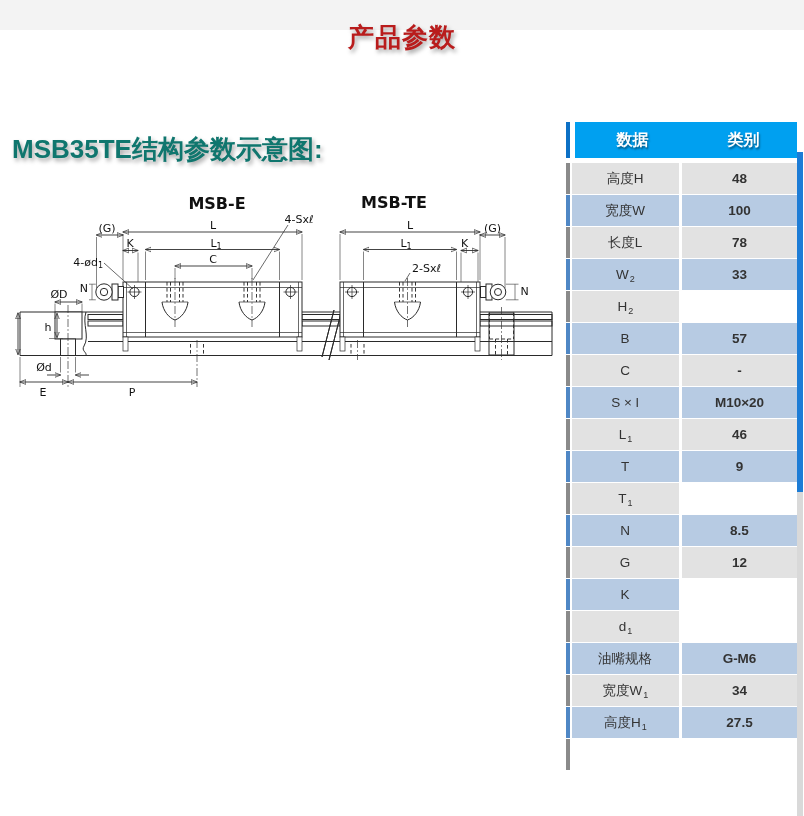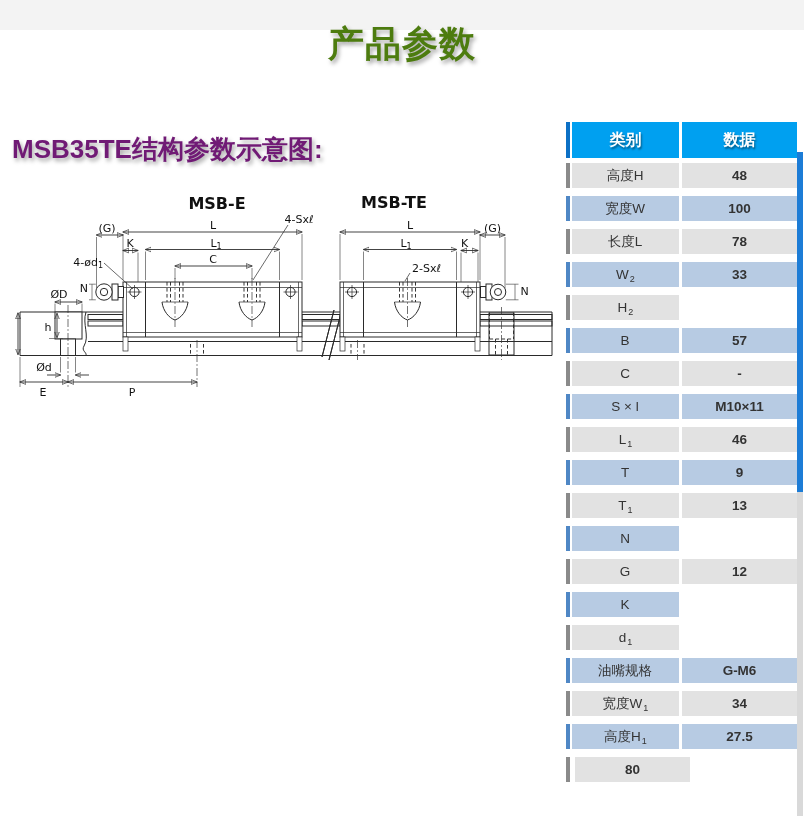--- a/index.html
+++ b/index.html
@@ -4,34 +4,34 @@
 <style>
   html,body{margin:0;padding:0;}
   body{
     width:804px;height:816px;overflow:hidden;position:relative;
     background:#ffffff;
     font-family:"Liberation Sans","DejaVu Sans",sans-serif;
   }
   .top-strip{position:absolute;left:0;top:0;width:804px;height:30px;background:#f3f3f3;}
   .page-title{
     position:absolute;left:0;top:20px;width:804px;text-align:center;
-    font-size:36px;font-weight:bold;color:#4d7c0f;
+    font-size:26px;font-weight:bold;color:#b91c1c;
     text-shadow:2px 3px 4px rgba(0,0,0,0.35);letter-spacing:1px;
   }
   .section-heading{
     position:absolute;left:12px;top:132px;
-    font-size:26px;font-weight:bold;color:#701a75;
+    font-size:26px;font-weight:bold;color:#0f766e;
     text-shadow:2px 3px 4px rgba(0,0,0,0.35);
   }
   .diagram{position:absolute;left:0;top:192px;width:560px;height:212px;}
 
   
   .ptable{position:absolute;left:566px;top:122px;width:238px;height:694px;}
   .thead{display:flex;height:36px;margin-bottom:5px;}
-  .trow{display:flex;height:25px;margin-bottom:8px;text-align:center;}
+  .trow{display:flex;height:31px;margin-bottom:1px;text-align:center;}
   .strip{width:4px;margin-right:2px;flex:0 0 4px;}
   .thead .strip{background:#0C70C5;}
   .cell{display:flex;align-items:center;justify-content:center;box-sizing:border-box;}
   .cat{width:107px;flex:0 0 107px;}
   .val{width:115px;flex:0 0 115px;margin-left:3px;font-weight:bold;}
   .thead .cell{
     background:#00A0F0;color:#fff;font-weight:bold;font-size:16px;
     text-shadow:1px 1.5px 2px rgba(0,0,0,0.45);
   }
   .trow{font-size:13.5px;color:#333;}
@@ -280,22 +280,22 @@
     <line class="ext" x1="505.8" y1="284.2" x2="518.5" y2="284.2"></line>
     <line class="ext" x1="505.8" y1="299.8" x2="518.5" y2="299.8"></line>
     <line class="ext" x1="515" y1="284.2" x2="515" y2="299.8"></line>
     <text x="520.5" y="295" font-size="12">N</text>
   </g>
 </svg>
 
 <div class="ptable">
   <div class="thead">
     <span class="strip"></span>
+    <div class="cell val">数据</div>
     <div class="cell cat">类别</div>
-    <div class="cell val">数据</div>
   </div>
 
   <div class="trow g">
       <span class="strip"></span>
       <div class="cell cat">
         <span>高度H</span>
         <span class="subsc"></span>
       </div>
       <div class="cell val">48</div>
     </div>
@@ -345,21 +345,21 @@
         <span class="subsc"></span>
       </div>
       <div class="cell val">-</div>
     </div>
   <div class="trow b">
       <span class="strip"></span>
       <div class="cell cat">
         <span>S × l</span>
         <span class="subsc"></span>
       </div>
-      <div class="cell val">M10×11</div>
+      <div class="cell val">M10×20</div>
     </div>
   <div class="trow g">
       <span class="strip"></span>
       <div class="cell cat">
         <span>L</span>
         <span class="subsc">1</span>
       </div>
       <div class="cell val">46</div>
     </div>
   <div class="trow b">
@@ -369,28 +369,28 @@
         <span class="subsc"></span>
       </div>
       <div class="cell val">9</div>
     </div>
   <div class="trow g">
       <span class="strip"></span>
       <div class="cell cat">
         <span>T</span>
         <span class="subsc">1</span>
       </div>
-      <div class="cell val">13</div>
     </div>
   <div class="trow b">
       <span class="strip"></span>
       <div class="cell cat">
         <span>N</span>
         <span class="subsc"></span>
       </div>
+      <div class="cell val">8.5</div>
     </div>
   <div class="trow g">
       <span class="strip"></span>
       <div class="cell cat">
         <span>G</span>
         <span class="subsc"></span>
       </div>
       <div class="cell val">12</div>
     </div>
   <div class="trow b">
@@ -426,19 +426,18 @@
   <div class="trow b">
       <span class="strip"></span>
       <div class="cell cat">
         <span>高度H</span>
         <span class="subsc">1</span>
       </div>
       <div class="cell val">27.5</div>
     </div>
   <div class="trow g">
       <span class="strip"></span>
-      <div class="cell val">80</div>
     </div>
 
   <div class="sbar-track">
     <div class="sbar-thumb"></div>
   </div>
 </div>
 
 </body></html>

